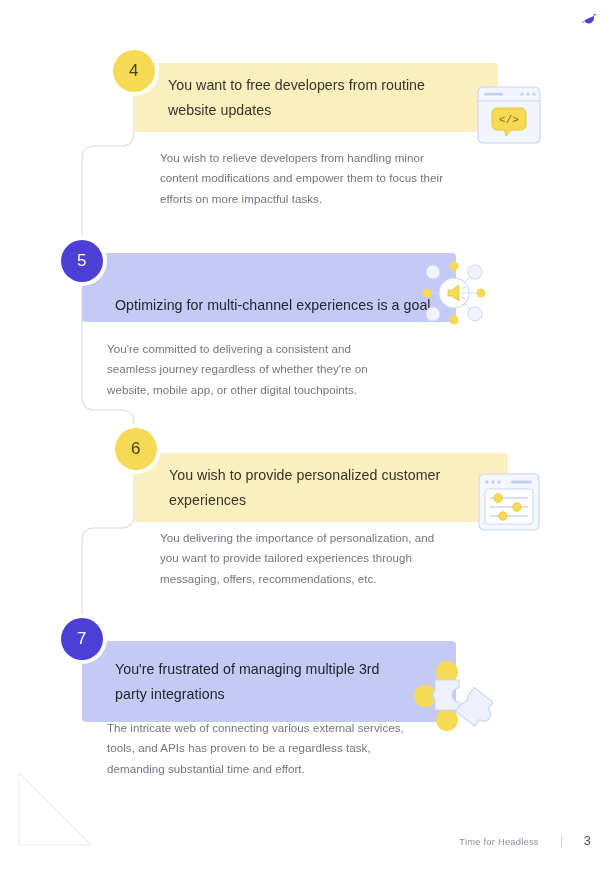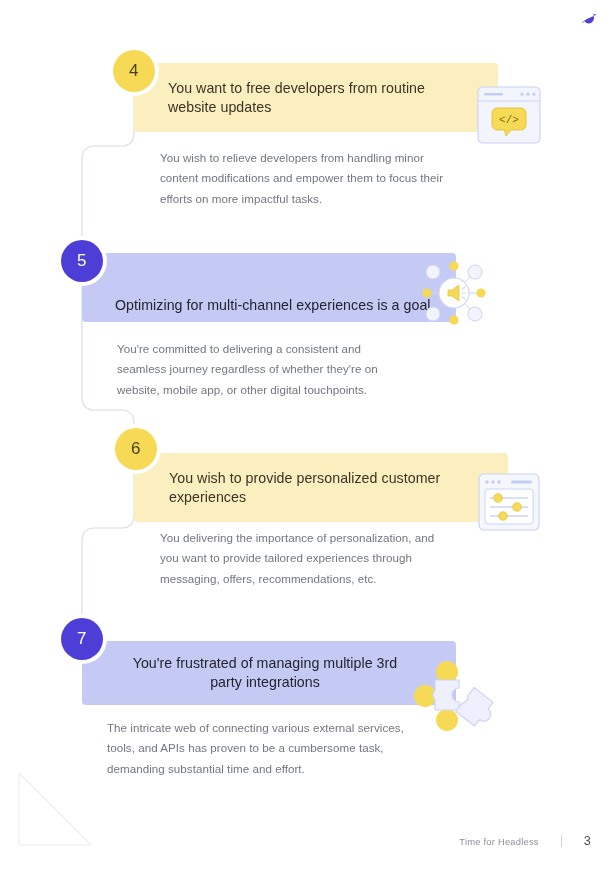--- a/index.html
+++ b/index.html
@@ -60,21 +60,21 @@
     position: absolute;
     border-radius: 4px;
     display: flex;
     align-items: center;
   }
   .step-card.yellow { background: #FBEFC0; }
   .step-card.purple { background: #C4CAF4; }
 
   .step-title {
     font-size: 14.2px;
-    line-height: 19px;
+    line-height: 25px;
     color: #2b2b33;
     font-weight: 400;
     letter-spacing: 0.05px;
     margin: 0;
   }
   .step-card.yellow .step-title { color: #3a3326; }
   .step-card.purple .step-title { color: #23242e; }
 
   .badge {
     position: absolute;
@@ -227,21 +227,21 @@
         <circle cx="35" cy="35" r="15" fill="#ffffff" stroke="#ccd5f3" stroke-width="1.1"></circle>
         <path d="M29 32 h4 l7 -5 v16 l-7 -5 h-4 z" fill="#F6DA55" stroke="#e3c63f" stroke-width="0.8"></path>
         <g stroke="#ccd5f3" stroke-width="1.1" stroke-linecap="round">
           <line x1="43" y1="31" x2="46" y2="29"></line>
           <line x1="43" y1="35" x2="46.5" y2="35"></line>
           <line x1="43" y1="39" x2="46" y2="41"></line>
         </g>
       </svg>
     </div>
 
-    <div class="step-body" style="left:109px; top:331px; width:310px;">
+    <div class="step-body" style="left:99px; top:331px; width:310px;">
       <p>You're committed to delivering a consistent and seamless journey regardless of whether they're on website, mobile app, or other digital touchpoints.</p>
     </div>
   </div>
 
   <div class="step">
     <div class="step-card yellow" style="left:134px; top:453px; width:374px; height:69px; padding-left:35px; box-sizing:border-box;">
       <h2 class="step-title" style="max-width:300px;">You wish to provide personalized customer experiences</h2>
     </div>
 
     <div class="badge yellow" style="left:115px; top:428px;">
@@ -264,42 +264,42 @@
         <circle cx="25" cy="43" r="4.3" fill="#F6DA55" stroke="#e3c63f" stroke-width="0.8"></circle>
       </svg>
     </div>
 
     <div class="step-body" style="left:152px; top:520px; width:300px;">
       <p>You delivering the importance of personalization, and you want to provide tailored experiences through messaging, offers, recommendations, etc.</p>
     </div>
   </div>
 
   <div class="step">
-    <div class="step-card purple" style="left:82px; top:641px; width:374px; height:64px; padding-left:33px; box-sizing:border-box;text-align:center;">
+    <div class="step-card purple" style="left:82px; top:641px; width:374px; height:81px; padding-left:33px; box-sizing:border-box;">
       <h2 class="step-title" style="max-width:300px;">You're frustrated of managing multiple 3rd party integrations</h2>
     </div>
 
     <div class="badge purple" style="left:61px; top:618px;">
       <span>7</span>
     </div>
 
     <div class="step-art" style="left:409px; top:658px; width:96px; height:82px;">
       <svg viewBox="0 0 96 82" width="96" height="82">
         <circle cx="38" cy="14" r="11" fill="#F6DA55"></circle>
         <circle cx="38" cy="62" r="11" fill="#F6DA55"></circle>
         <circle cx="16" cy="38" r="11" fill="#F6DA55"></circle>
         <path d="M26 22 h24 v8 a7 7 0 0 0 0 14 v8 h-24 v-10 a7 7 0 0 1 0 -10 z" fill="#eef1fd" stroke="#cdd5f2" stroke-width="1.2" stroke-linejoin="round"></path>
         <g transform="rotate(38 66 48)">
           <path d="M54 34 h24 v8 a7 7 0 0 1 0 14 v8 h-24 v-10 a7 7 0 0 0 0 -10 z" fill="#eef1fd" stroke="#cdd5f2" stroke-width="1.2" stroke-linejoin="round"></path>
         </g>
       </svg>
     </div>
 
     <div class="step-body" style="left:99px; top:710px; width:332px;">
-      <p>The intricate web of connecting various external services, tools, and APIs has proven to be a cumbersome task, demanding substantial time and effort.</p>
+      <p>The intricate web of connecting various external services, tools, and APIs has proven to be a regardless task, demanding substantial time and effort.</p>
     </div>
   </div>
 
   <div class="footer">
     <span>Time for Headless</span>
     <span class="footer-sep"></span>
     <span class="footer-page">3</span>
   </div>
 
 </div>

